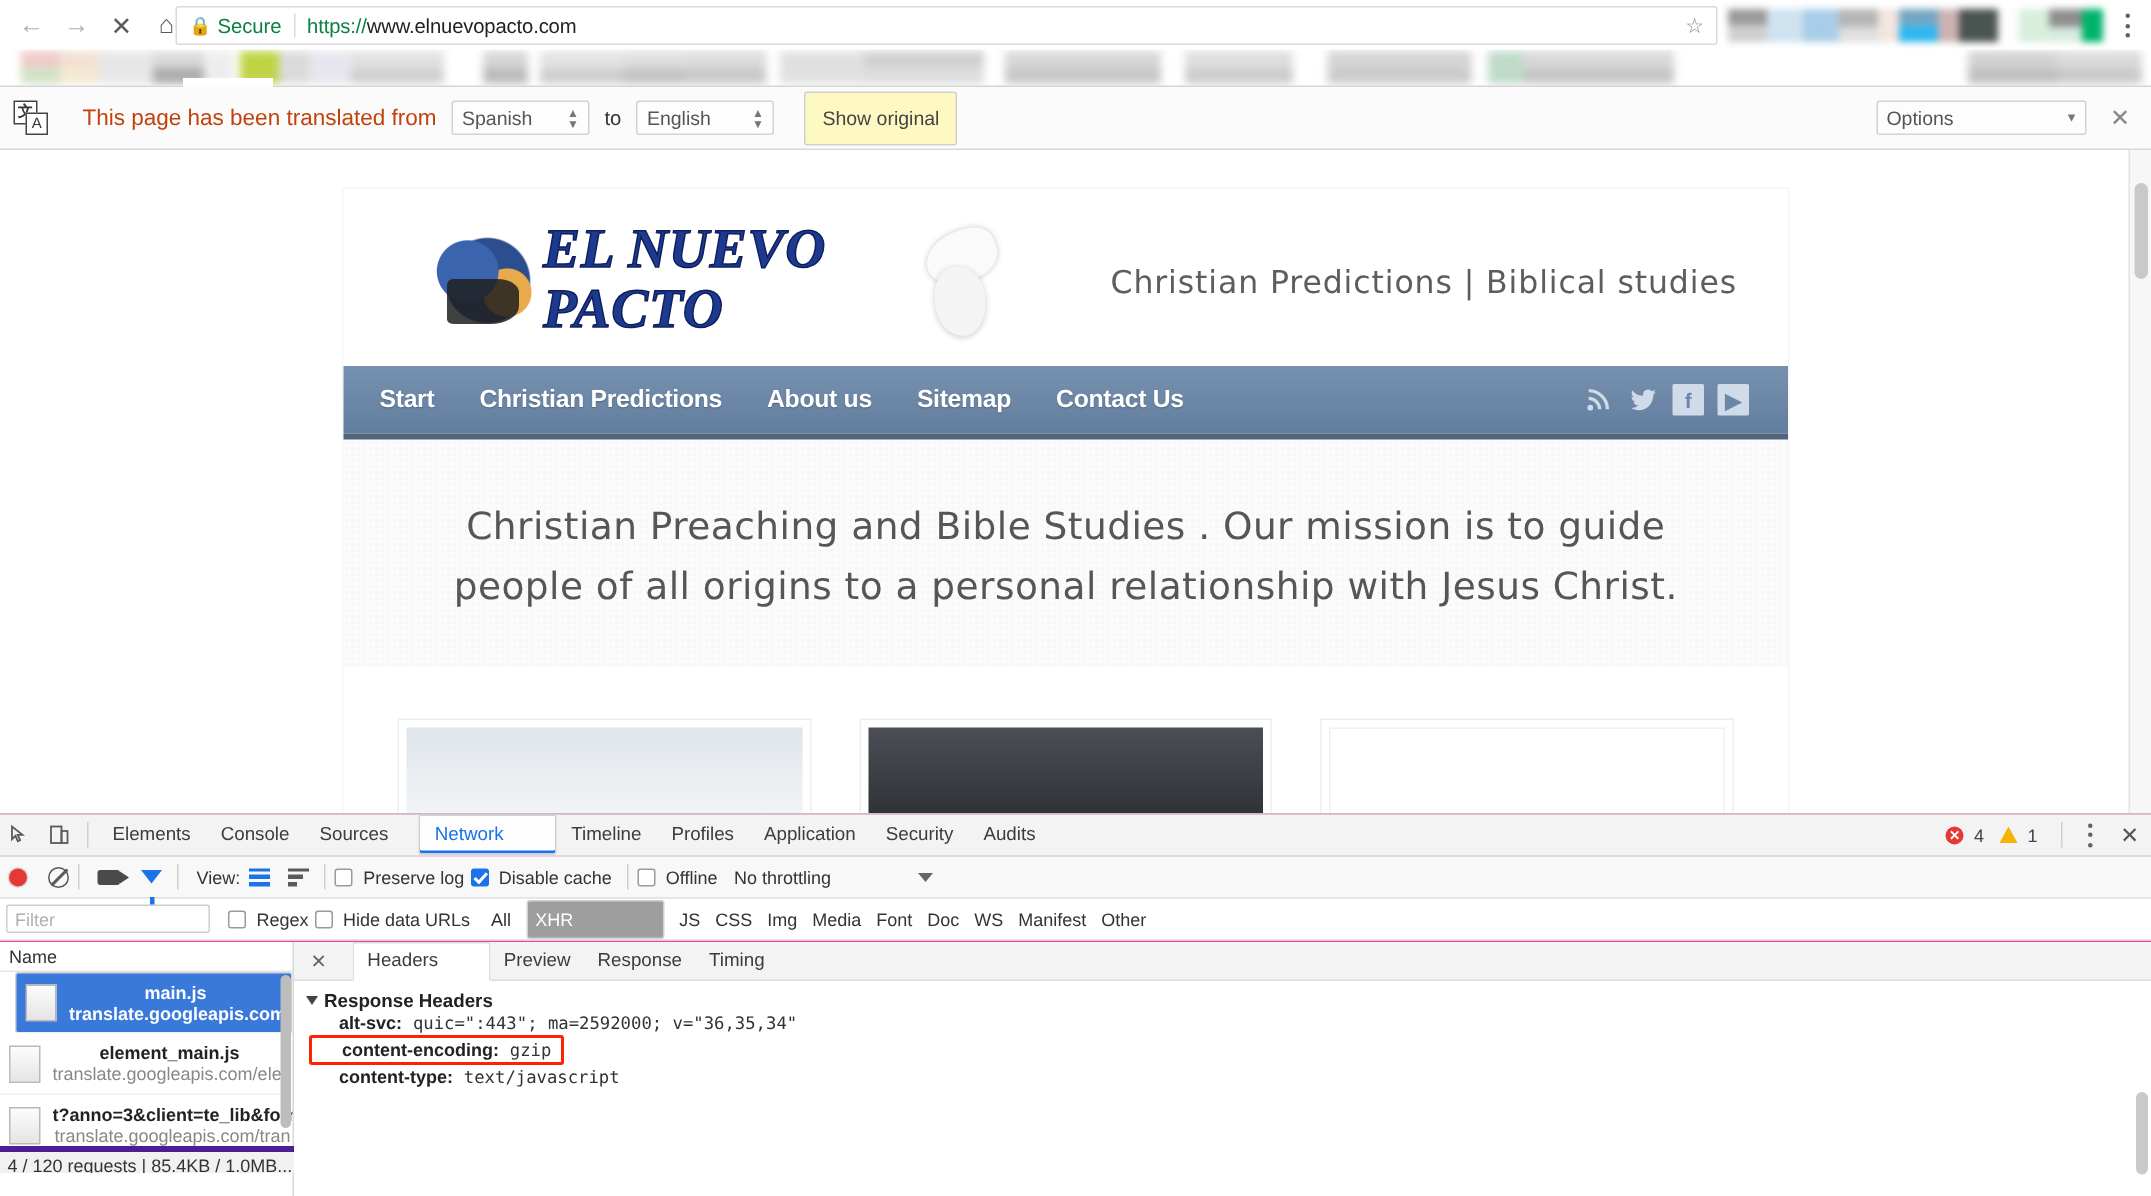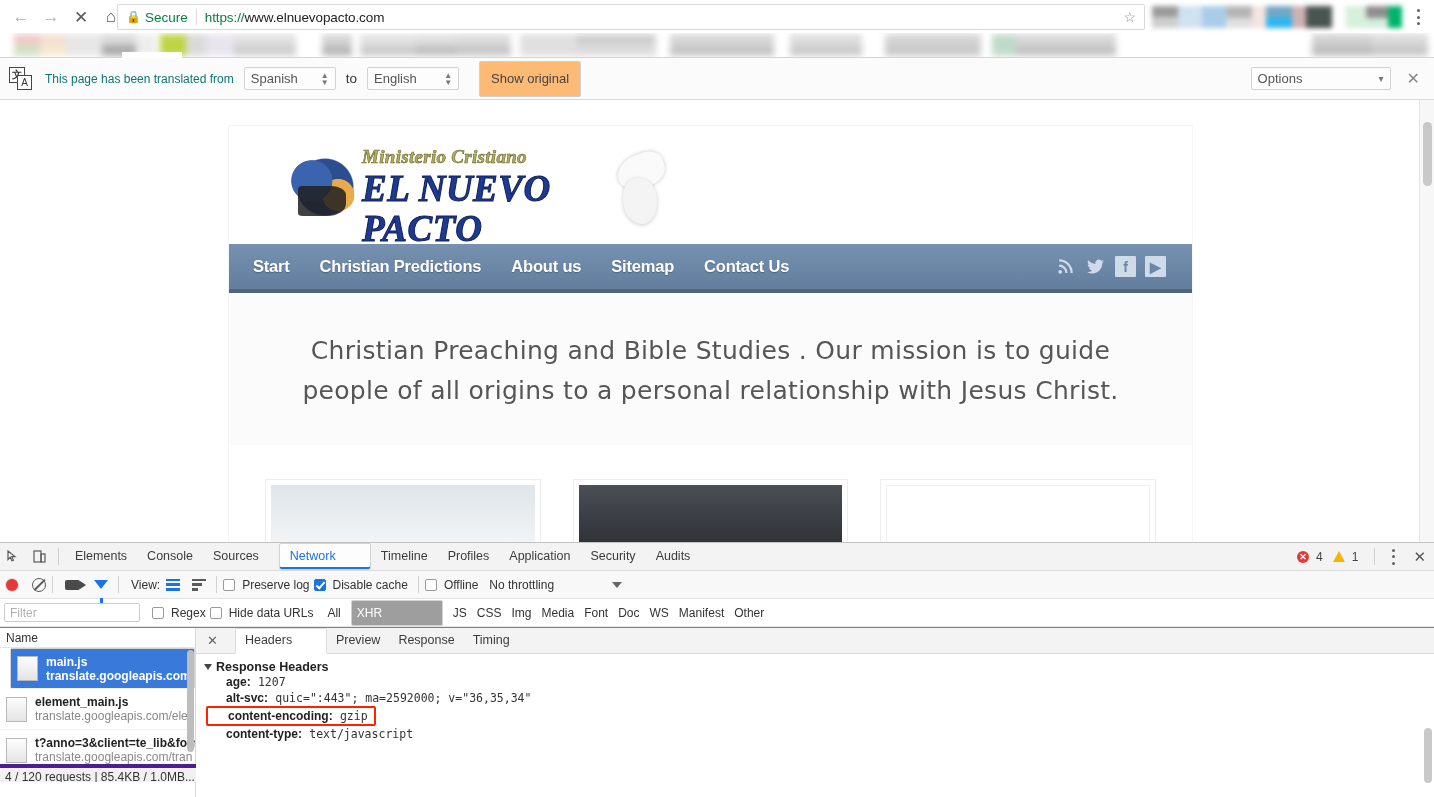--- a/index.html
+++ b/index.html
@@ -41,29 +41,29 @@
   .bm-blur { position:absolute; top:1px; height:22px; filter: blur(3px); opacity:.95; }
 
   .chrome-bottom-line { position:absolute; left:0; top:57px; width:1434px; height:1px; background:#d4d4d4;}
   .tab-notch { position:absolute; left:122px; top:52px; width:60px; height:6px; background:#fff; }
 
   
   .infobar { position:absolute; left:0; top:58px; width:1434px; height:42px; background:#fbfbfb; border-bottom:1px solid #d8d8d8; display:flex; align-items:center;}
   .tr-icon { margin-left:9px; width:24px; height:24px; position:relative; }
   .tr-icon .b1 { position:absolute; left:0; top:0; width:16px; height:16px; border:1.5px solid #444; background:#fff; font-size:10px; color:#333; text-align:center; line-height:14px; font-weight:bold;}
   .tr-icon .b2 { position:absolute; left:8px; top:8px; width:15px; height:15px; border:1.5px solid #444; background:#fff; font-size:10px; color:#333; text-align:center; line-height:13px;}
-  .infobar-text { font-size:12px; color:#0f766e; margin-left:12px; }
+  .infobar-text { font-size:15px; color:#c2410c; margin-left:22px; }
   .sel {
     margin-left:10px; height:23px; min-width:92px; border:1px solid #d2d2d2; border-radius:2px;
     background:#fdfdfd; font-size:13px; color:#555; display:flex; align-items:center;
     padding:0 6px; position:relative; font-family:"Liberation Sans", sans-serif;
   }
   .sel .arrows { margin-left:auto; font-size:8px; line-height:7px; color:#777; display:flex; flex-direction:column;}
   .to-word { font-size:13.5px; color:#333; margin-left:10px; }
-  .btn-plain { margin-left:20px; height:36px; border:1px solid #d0d0d0; border-radius:2px; background:#fdba74;
+  .btn-plain { margin-left:20px; height:36px; border:1px solid #d0d0d0; border-radius:2px; background:#fef9c3;
                font-size:13px; color:#444; padding:0 11px; display:flex; align-items:center;}
   .ib-right { margin-left:auto; display:flex; align-items:center; padding-right:8px;}
   .ib-close { font-size:16px; color:#888; margin-left:16px; margin-right:6px;}
 
   
   .viewport { position:absolute; left:0; top:100px; width:1434px; height:442px; background:#fff; overflow:hidden;}
   .page { position:absolute; left:229px; top:26px; width:963px; min-height:420px; background:#fff;
           box-shadow:0 0 0 1px rgba(0,0,0,.04); }
   .site-header { height:118px; position:relative; background:#fff; }
   .logo { position:absolute; left:41px; top:14px; width:330px; height:86px; }
@@ -146,21 +146,21 @@
   .filter-input { width:136px; height:19px; border:1px solid #cdcdcd; border-radius:2px; font-size:12px; color:#b0b0b0; padding:0 5px; line-height:19px;}
   .ftype { font-size:12px; color:#333; margin-left:10px; }
   .ftype.sel { background:#9e9e9e; color:#fff; padding:12px 5px; border-radius:2px;}
 
   .dt-body { position:absolute; left:0; top:85px; width:1434px; height:170px; display:flex;}
   .req-pane { width:196px; border-right:1px solid #d8d8d8; position:relative; background:#fff;}
   .req-head { height:20px; font-size:12px; color:#333; padding-left:6px; line-height:20px; border-bottom:1px solid #e6e6e6;}
   .req-row { height:41px; display:flex; align-items:center; padding-left:6px; border-bottom:1px solid #f0f0f0; position:relative;}
   .req-row.sel { background:#3879d9; }
   .req-ico { width:21px;height:25px;border:1px solid #b9b9b9;background:linear-gradient(#fdfdfd,#e4e4e4); flex:none;}
-  .req-txt { margin-left:8px; overflow:hidden; white-space:nowrap;}
+  .req-txt { margin-left:8px; overflow:hidden; white-space:nowrap;text-align:center;}
   .req-name { font-size:12px; color:#222; font-weight:bold;}
   .req-sub { font-size:12px; color:#888; }
   .req-row.sel .req-name,.req-row.sel .req-sub { color:#fff; font-weight:bold;}
   .req-scroll { position:absolute; right:1px; top:22px; width:7px; height:102px; background:#bdbdbd; border-radius:4px;}
 
   .detail-pane { flex:1; position:relative; background:#fff; }
   .dp-tabs { height:26px; display:flex; align-items:center; border-bottom:1px solid #dcdcdc; background:#f3f3f3; padding-left:4px;}
   .dp-x { font-size:13px; color:#666; padding:0 7px;}
   .dp-tab { font-size:12.5px; color:#3c3c3c; padding:0 9px; height:25px; line-height:25px;}
   .dp-tab.sel { background:#fff; border:1px solid #dcdcdc; border-bottom-color:#fff; height:26px; line-height:25px; border-radius:2px 2px 0 0;}
@@ -299,25 +299,25 @@
   </div>
 </div>
 
 <div class="viewport">
   <div class="page">
 
     <div class="site-header">
       <div class="logo">
         <div class="globe"></div>
         <div class="logo-text">
-          <div class="l1">Ministerio Cristiano</div>
           <div class="l2">EL NUEVO PACTO</div>
         </div>
         <div class="dove"></div>
       </div>
+      <div class="tagline">Christian Predictions | Biblical studies</div>
     </div>
 
     <div class="navbar">
       <div class="item">Start</div>
       <div class="item">Christian Predictions</div>
       <div class="item">About us</div>
       <div class="item">Sitemap</div>
       <div class="item">Contact Us</div>
       <div class="social">
         <div class="soc">
@@ -491,24 +491,20 @@
         <div class="dp-tab">Timing</div>
       </div>
 
       <div class="hdrs">
         <div class="sect">
           <span class="caret"></span>
           <span>Response Headers</span>
         </div>
 
         <div class="hrow">
-          <span class="hk">age:</span>
-          <span class="hv">1207</span>
-        </div>
-        <div class="hrow">
           <span class="hk">alt-svc:</span>
           <span class="hv">quic=":443"; ma=2592000; v="36,35,34"</span>
         </div>
         <div class="hrow boxed">
           <span class="hk">content-encoding:</span>
           <span class="hv">gzip</span>
         </div>
         <div class="hrow">
           <span class="hk">content-type:</span>
           <span class="hv">text/javascript</span>

